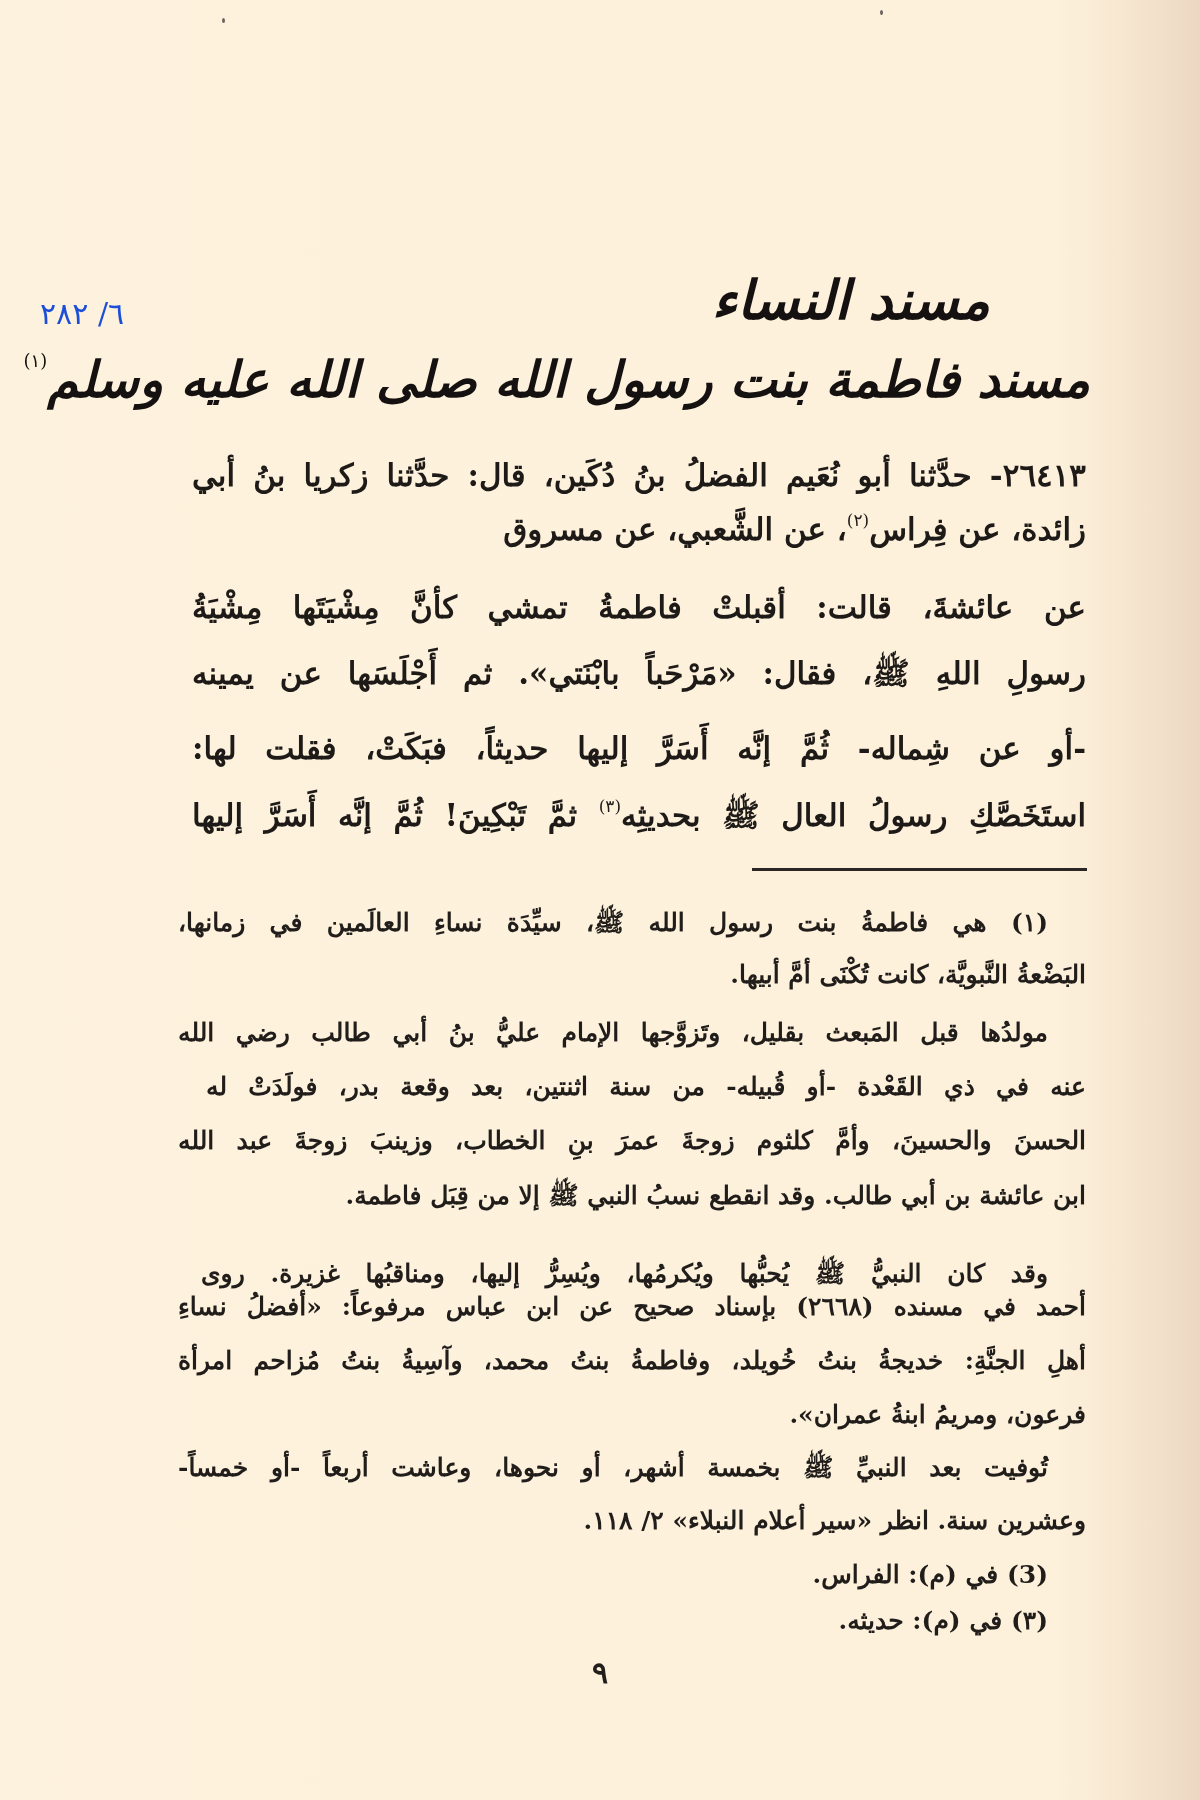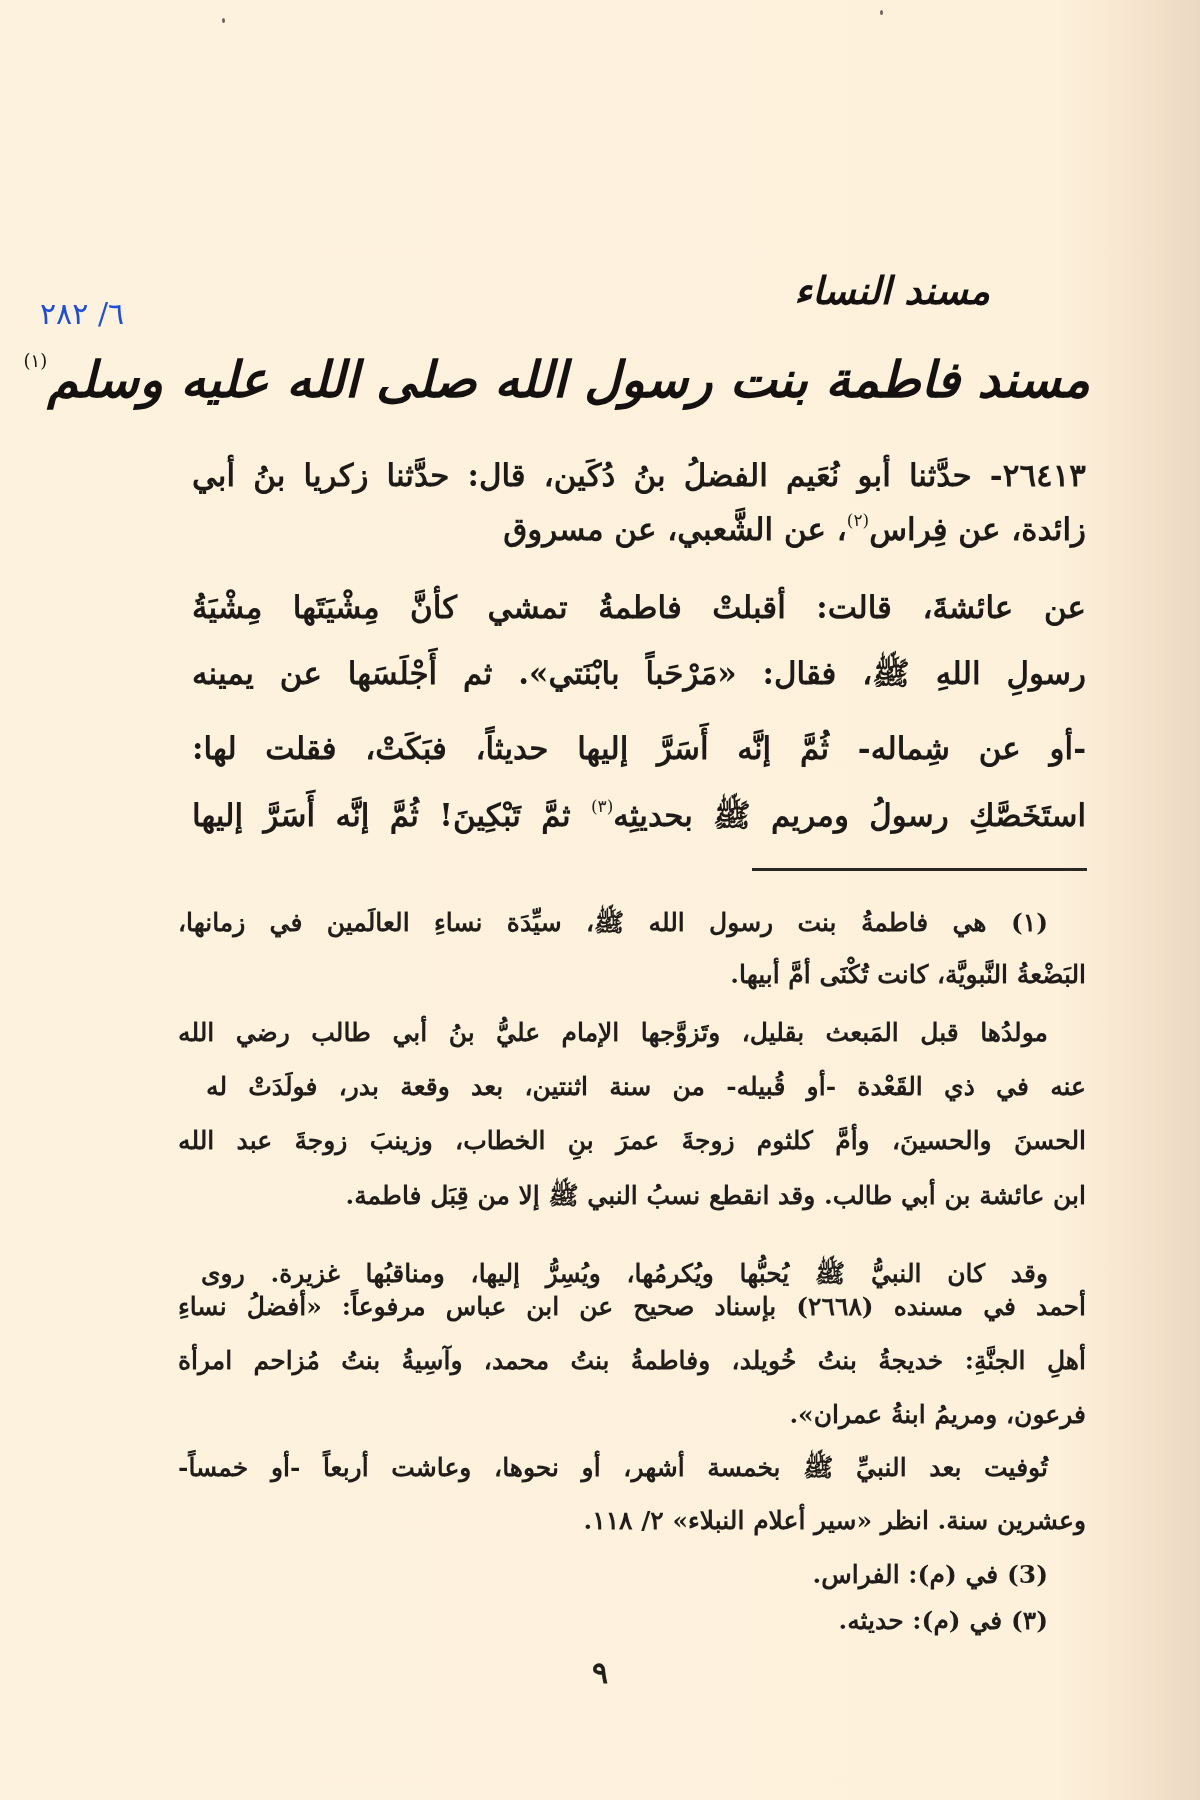--- a/index.html
+++ b/index.html
@@ -13,21 +13,21 @@
   .page { position: absolute; inset: 0; }
 
   .ref-number {
     position: absolute; left: 40px; top: 296px;
     font-size: 30px; direction: rtl; unicode-bidi: isolate;
     color: #1d4ed8;
   }
 
   .header { position: absolute; left: 270px; width: 820px; direction: rtl; text-align: center; color: #141110; }
   .header .h1 {
-    top: 268px; font-size: 38px; font-style: italic; font-weight: bold;
+    top: 268px; font-size: 54px; font-style: italic; font-weight: bold;
     position: absolute; right: 100px; letter-spacing: 1px;
   }
   .header .h2 {
     top: 350px; font-size: 50px; font-style: italic; font-weight: bold;
     position: absolute; right: 0; white-space: nowrap; text-align: right;
   }
   .header .h2 sup { font-size: 18px; font-style: normal; font-weight: normal; vertical-align: 30px; }
 
   .main-text {
     position: absolute; left: 178px; width: 908px; top: 452px;
@@ -79,21 +79,21 @@
     <div class="ml" style="top:460px;">
       <span>٢٦٤١٣</span><span>- حدَّثنا أبو نُعَيم الفضلُ بنُ دُكَين، قال: حدَّثنا زكريا بنُ أبي</span>
     </div>
     <div class="ml last" style="top:512px;">
       <span>زائدة، عن فِراس</span><span class="fn-ref">(٢)</span><span>، عن الشَّعبي، عن مسروق</span>
     </div>
     <div class="ml" style="top:592px;">عن عائشةَ، قالت: أقبلتْ فاطمةُ تمشي كأنَّ مِشْيَتَها مِشْيَةُ</div>
     <div class="ml" style="top:658px;">رسولِ اللهِ ﷺ، فقال: «مَرْحَباً بابْنَتي». ثم أَجْلَسَها عن يمينه</div>
     <div class="ml" style="top:733px;">-أو عن شِماله- ثُمَّ إنَّه أَسَرَّ إليها حديثاً، فبَكَتْ، فقلت لها:</div>
     <div class="ml" style="top:798px;">
-      <span>استَخَصَّكِ رسولُ ومريم ﷺ بحديثِه</span><span class="fn-ref">(٣)</span><span> ثمَّ تَبْكِينَ! ثُمَّ إنَّه أَسَرَّ إليها</span>
+      <span>استَخَصَّكِ رسولُ العال ﷺ بحديثِه</span><span class="fn-ref">(٣)</span><span> ثمَّ تَبْكِينَ! ثُمَّ إنَّه أَسَرَّ إليها</span>
     </div>
   </div>
 
   <div class="separator"></div>
 
   <div class="footnotes">
     <div class="fl indent" style="top:907px;">(١) هي فاطمةُ بنت رسول الله ﷺ، سيِّدَة نساءِ العالَمين في زمانها،</div>
     <div class="fl last" style="top:960px;">البَضْعةُ النَّبويَّة، كانت تُكْنَى أمَّ أبيها.</div>
     <div class="fl indent" style="top:1018px;">مولدُها قبل المَبعث بقليل، وتَزوَّجها الإمام عليُّ بنُ أبي طالب رضي الله</div>
     <div class="fl" style="top:1072px;margin-left:28px;">عنه في ذي القَعْدة -أو قُبيله- من سنة اثنتين، بعد وقعة بدر، فولَدَتْ له</div>

